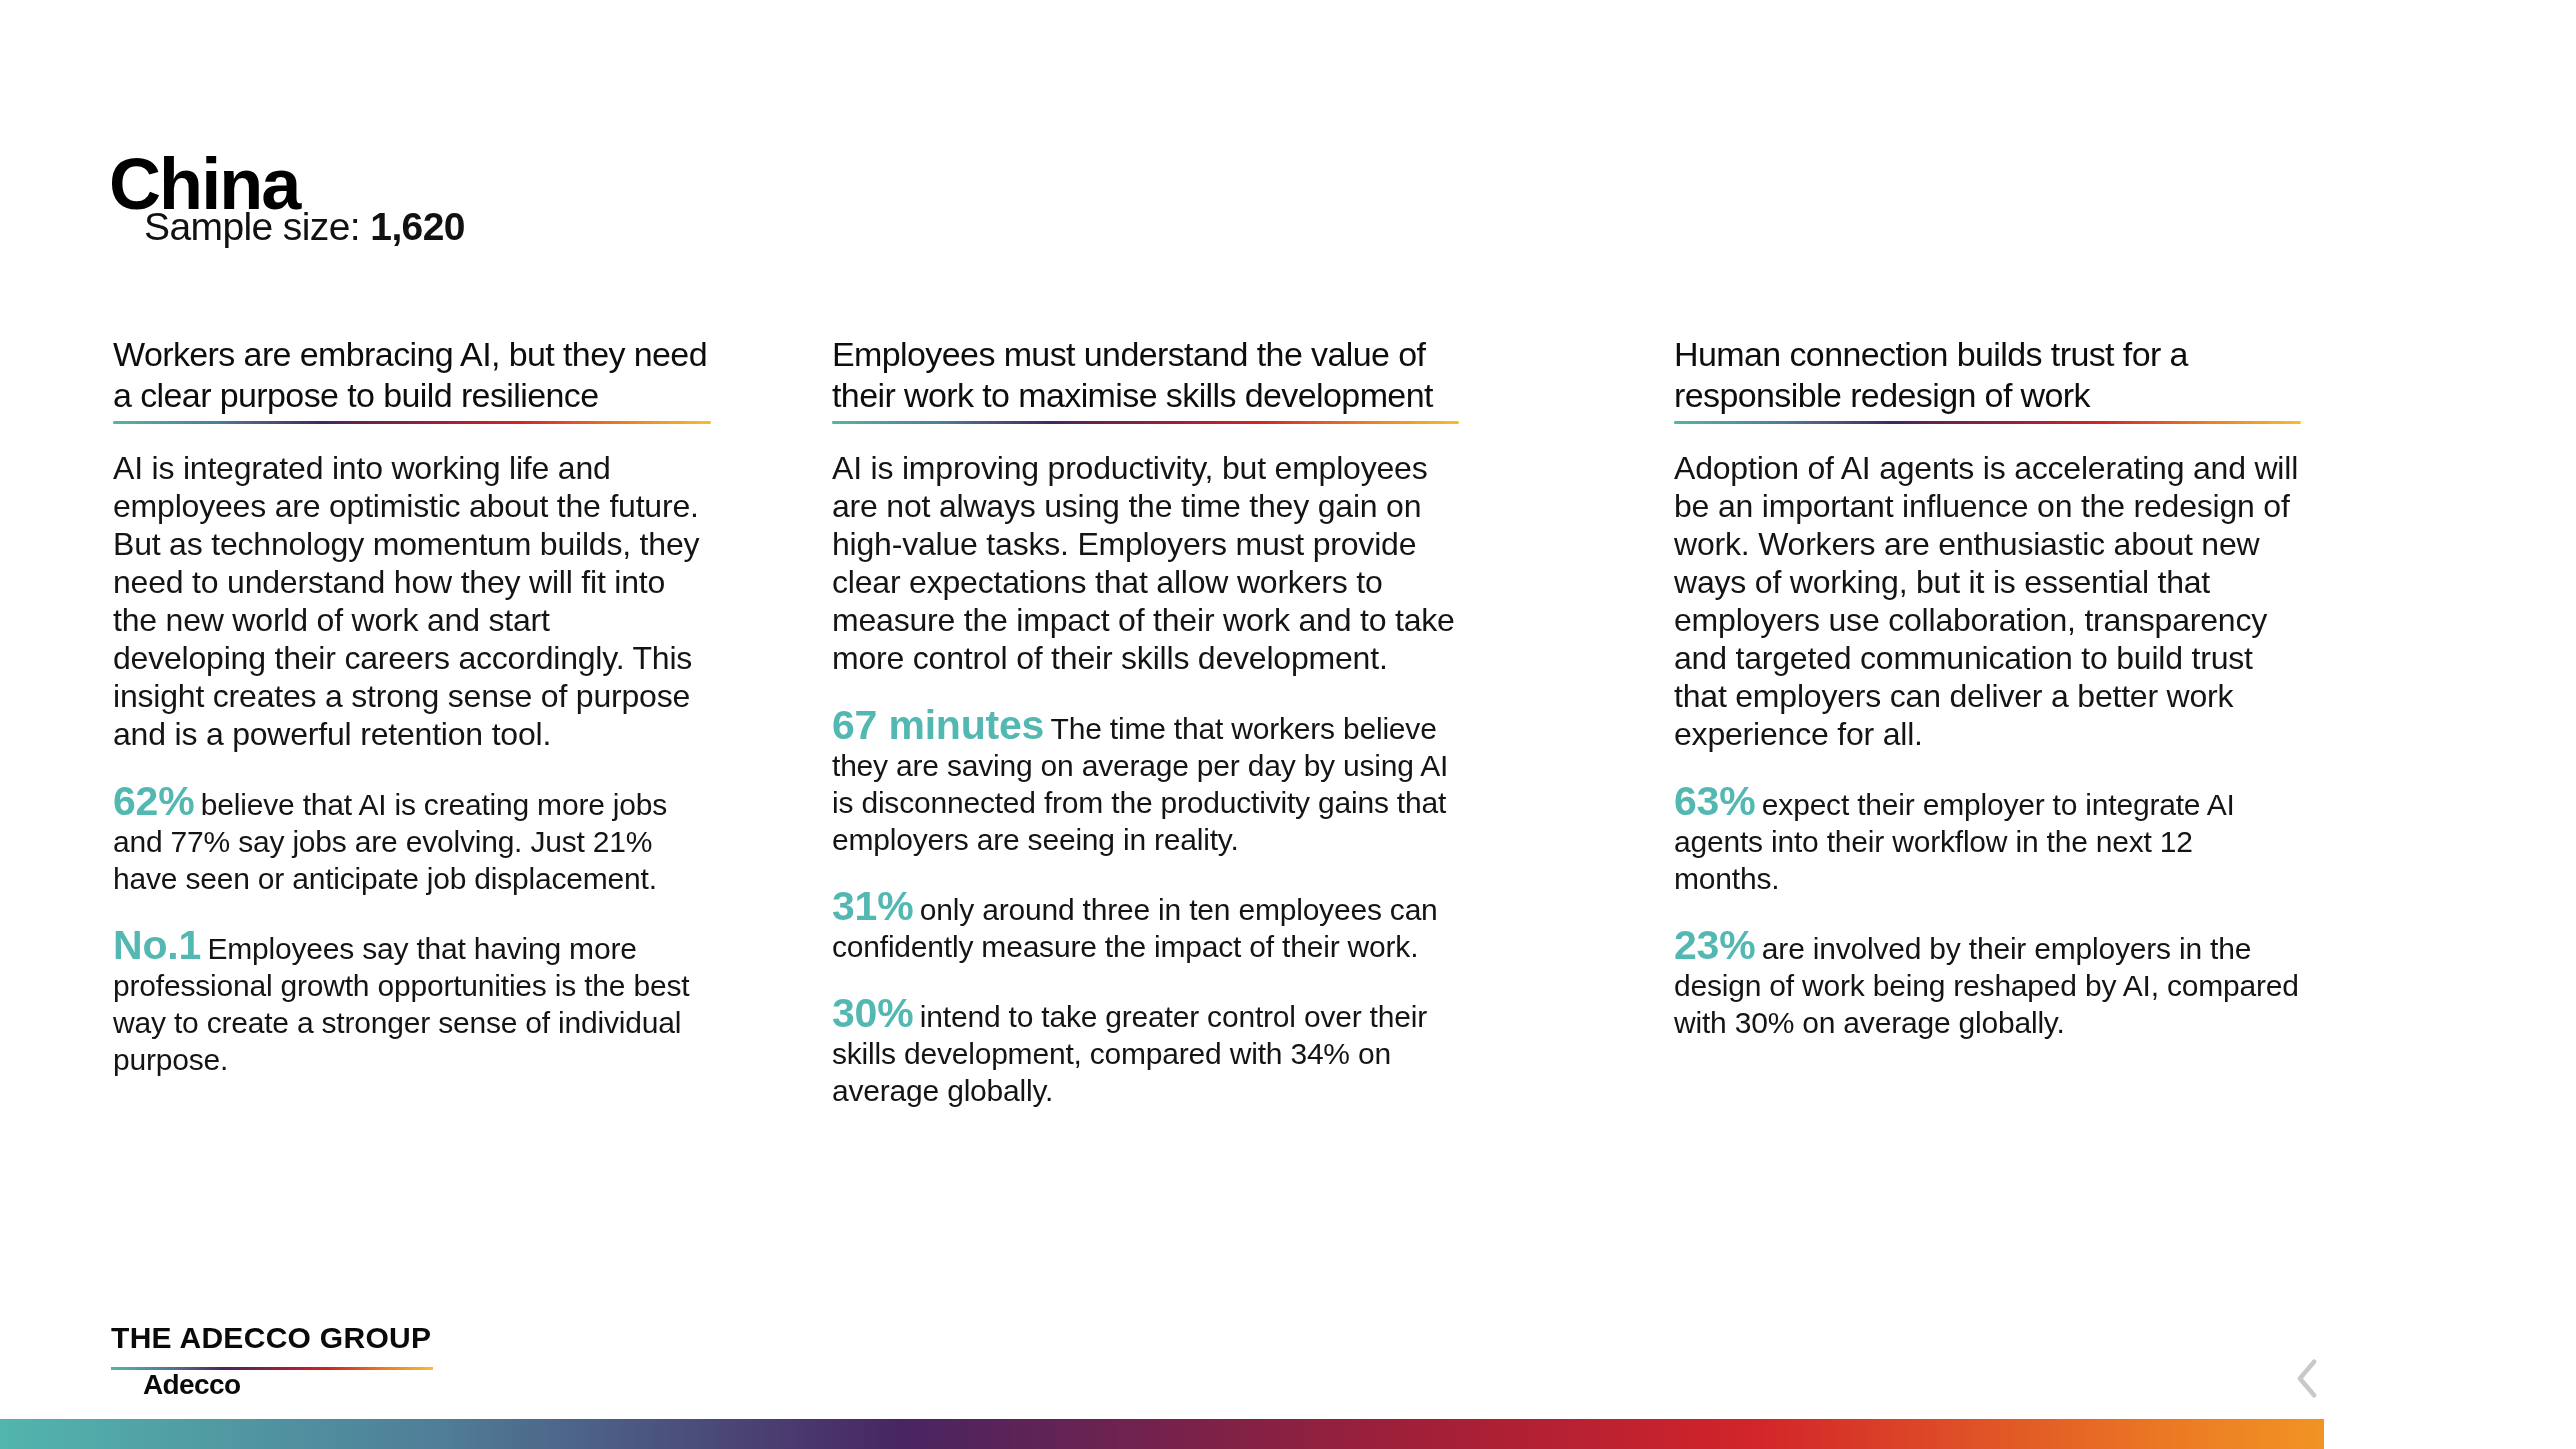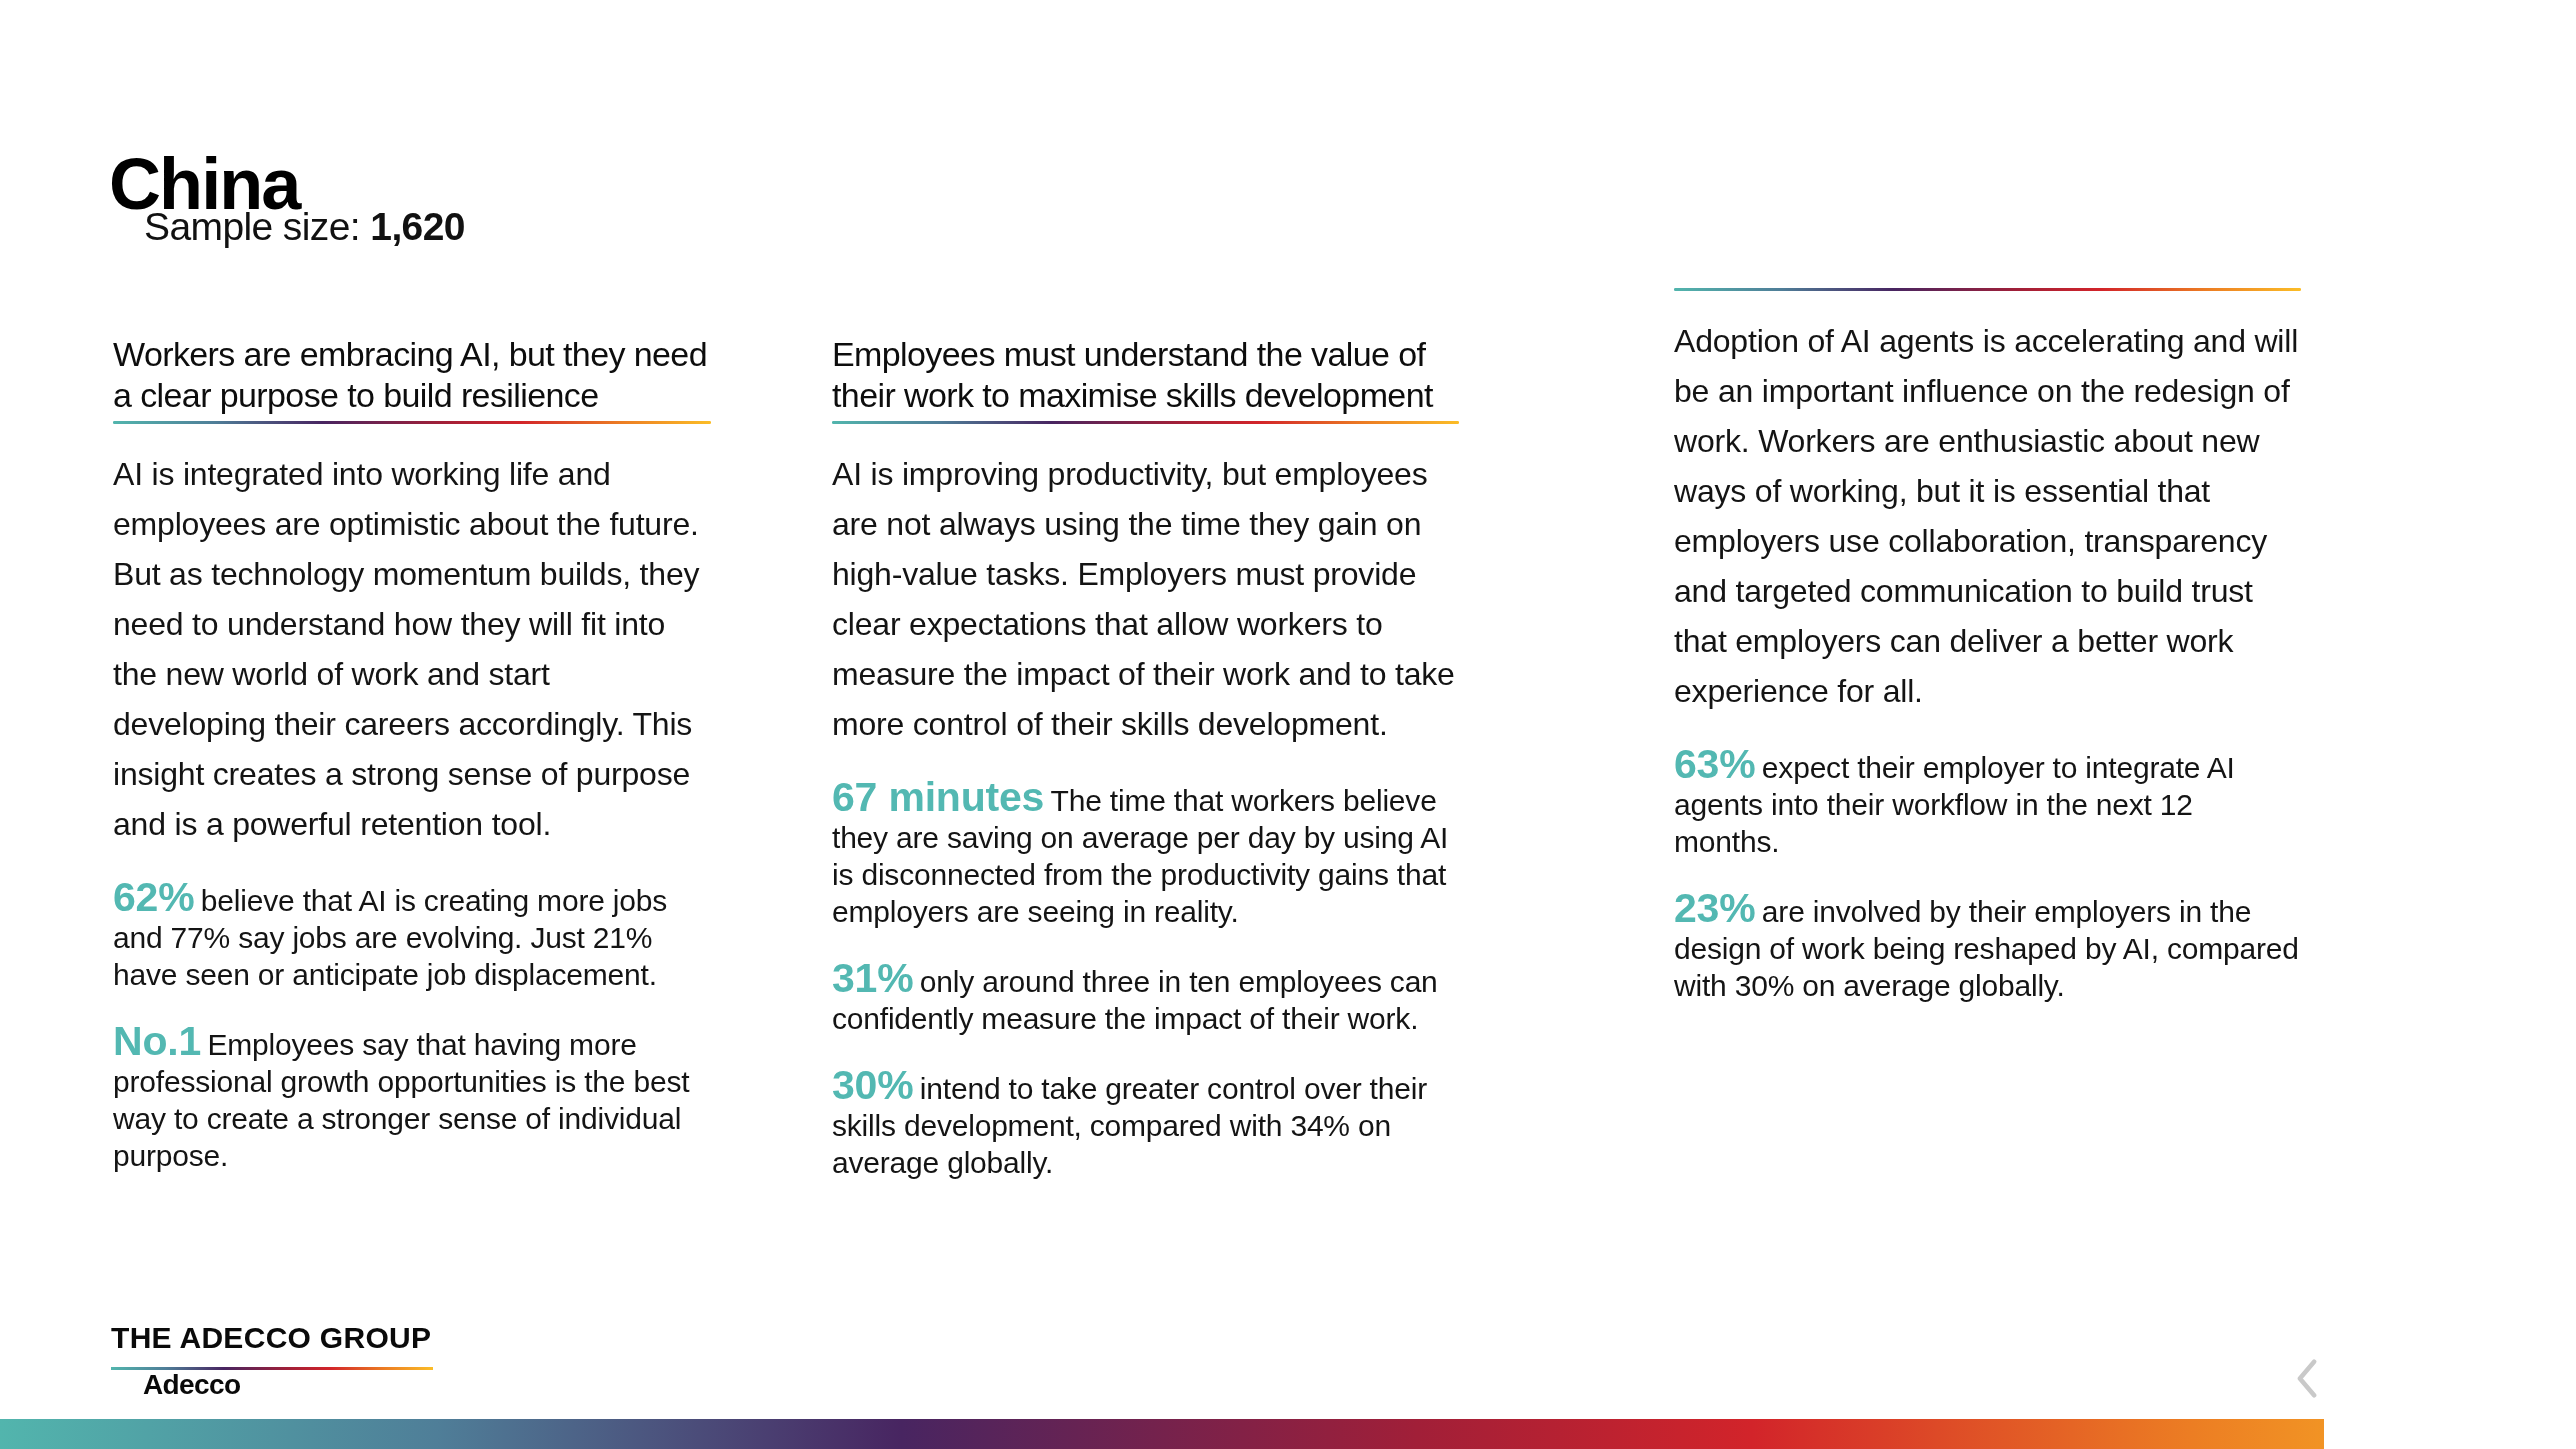--- a/index.html
+++ b/index.html
@@ -20,21 +20,21 @@
   .col{position:absolute;top:0;}
   .col:nth-of-type(1){left:113px;width:598px;}
   .col:nth-of-type(2){left:832px;width:627px;}
   .col:nth-of-type(3){left:1674px;width:627px;}
   .col-heading{
     margin:0;display:flex;align-items:flex-end;height:133px;
     font-size:34px;line-height:41px;font-weight:400;letter-spacing:-0.6px;color:#0d0d0d;
   }
   .rule{height:3.2px;margin-top:5.2px;border-radius:1.3px;}
   .col-body{
-    margin:24.5px 0 0 0;font-size:32px;line-height:50px;letter-spacing:-0.2px;color:#141414;
+    margin:24.5px 0 0 0;font-size:32px;line-height:38px;letter-spacing:-0.2px;color:#141414;
   }
   .stat{margin:30px 0 0 0;font-size:30px;line-height:37px;letter-spacing:-0.2px;color:#141414;}
   .stat-value{
     font-size:41px;font-weight:700;line-height:0.9;
     color:var(--accent,#53b8b2);margin-right:6.4px;
   }
   .footer-logo{
     position:absolute;left:111px;top:1321px;
     font-size:30px;font-weight:700;letter-spacing:0.3px;color:#0a0a0a;
   }
@@ -80,20 +80,21 @@
       <div class="rule grad" style="background: linear-gradient(90deg, rgb(82, 181, 173) 0%, rgb(79, 126, 152) 17%, rgb(72, 37, 97) 35%, rgb(161, 31, 56) 55%, rgb(210, 36, 42) 68%, rgb(236, 125, 35) 85%, rgb(251, 189, 39) 100%);"></div>
       <p class="col-body">AI is improving productivity, but employees are not always using the time they gain on high-value tasks. Employers must provide clear expectations that allow workers to measure the impact of their work and to take more control of their skills development.</p>
       <div class="stats">
           <p class="stat"><span class="stat-value">67 minutes</span><span>The time that workers believe they are saving on average per day by using AI is disconnected from the productivity gains that employers are seeing in reality.</span></p>
           <p class="stat"><span class="stat-value">31%</span><span>only around three in ten employees can confidently measure the impact of their work.</span></p>
           <p class="stat"><span class="stat-value">30%</span><span>intend to take greater control over their skills development, compared with 34% on average globally.</span></p>
         </div>
     </section>
 
     <section class="col">
+      <h3 class="col-heading">Human connection builds trust for a responsible redesign of work</h3>
       <div class="rule grad" style="background: linear-gradient(90deg, rgb(82, 181, 173) 0%, rgb(79, 126, 152) 17%, rgb(72, 37, 97) 35%, rgb(161, 31, 56) 55%, rgb(210, 36, 42) 68%, rgb(236, 125, 35) 85%, rgb(251, 189, 39) 100%);"></div>
       <p class="col-body">Adoption of AI agents is accelerating and will be an important influence on the redesign of work. Workers are enthusiastic about new ways of working, but it is essential that employers use collaboration, transparency and targeted communication to build trust that employers can deliver a better work experience for all.</p>
       <div class="stats">
           <p class="stat"><span class="stat-value">63%</span><span>expect their employer to integrate AI agents into their workflow in the next 12 months.</span></p>
           <p class="stat"><span class="stat-value">23%</span><span>are involved by their employers in the design of work being reshaped by AI, compared with 30% on average globally.</span></p>
         </div>
     </section>
   </div>
 
   <div class="footer-logo">THE ADECCO GROUP</div>

